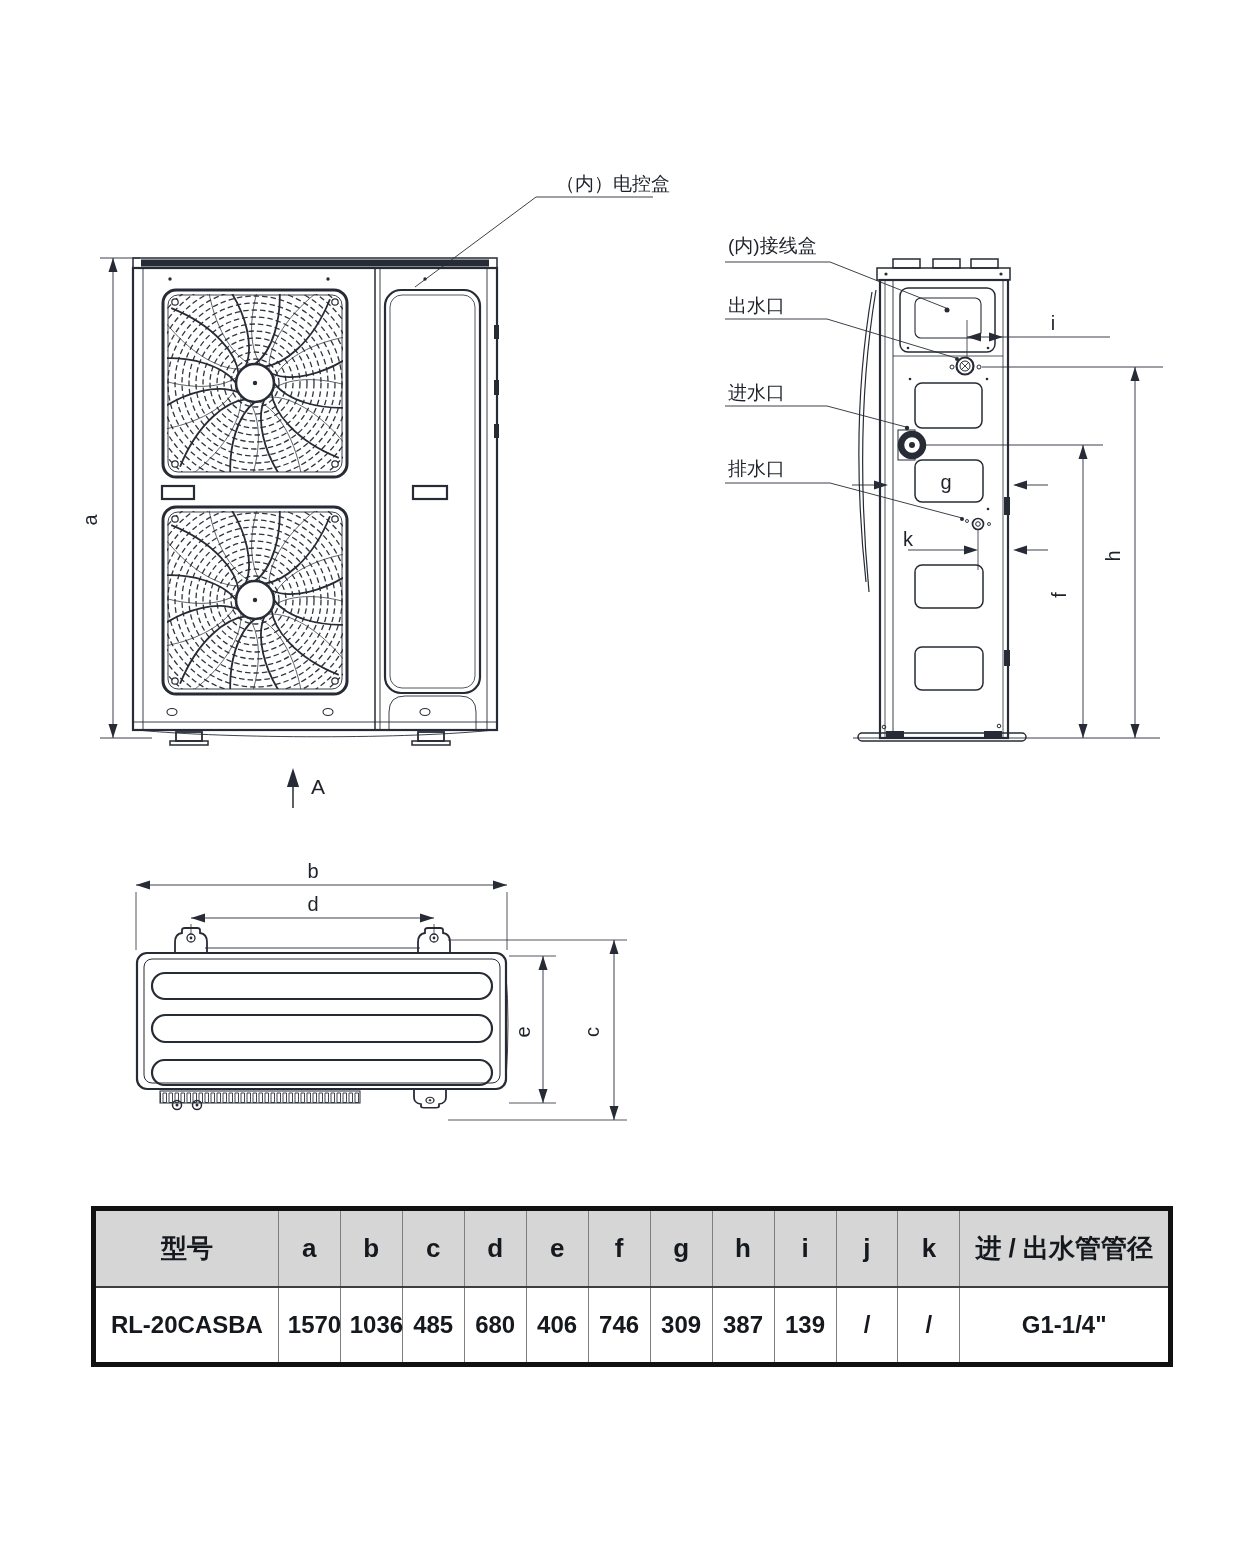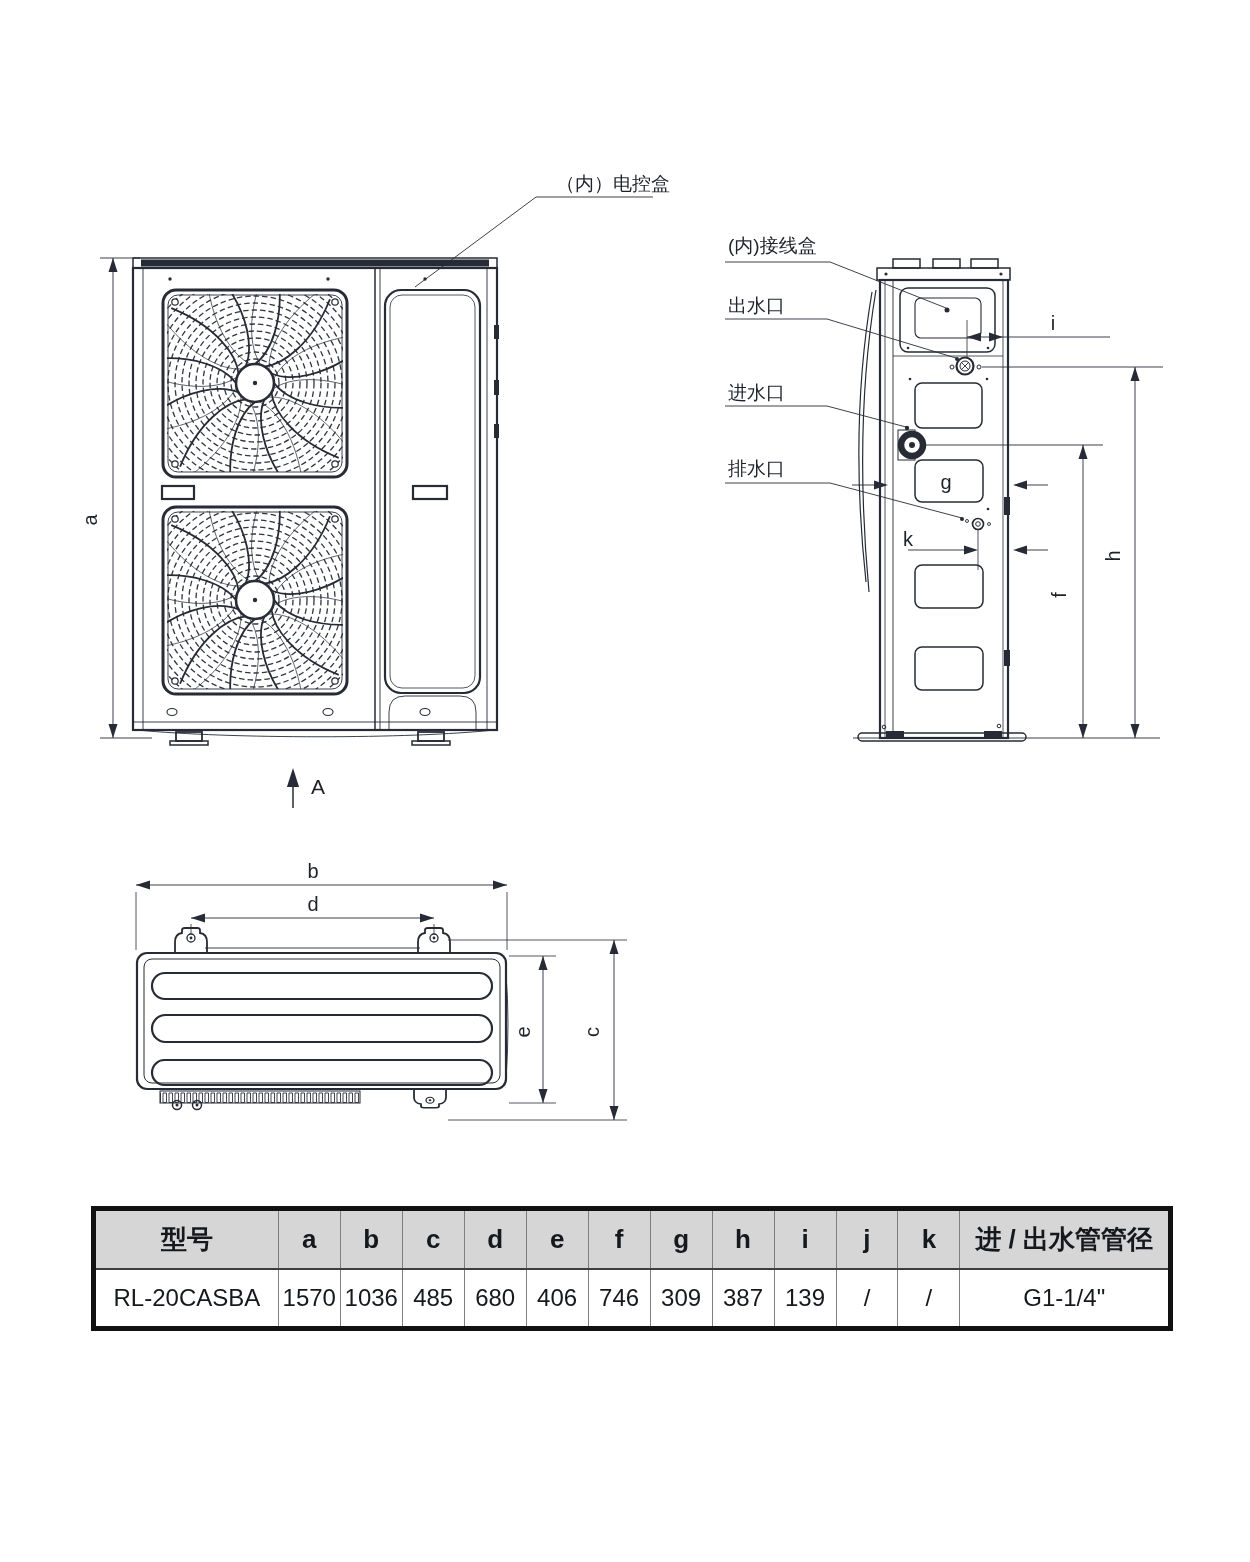--- a/index.html
+++ b/index.html
@@ -11,23 +11,23 @@
   .dim{font-size:20px;}
   .dimA{font-size:21px;}
   .ln{stroke:#262b35;fill:none;}
   .fl{fill:#262b35;stroke:none;}
   .thin{stroke-width:0.9;}
   .mid{stroke-width:1.5;}
   .bold{stroke-width:2.2;}
 
   .table-wrap{position:absolute;left:91px;top:1206px;width:1072px;border:5px solid #111111;}
   table{width:100%;border-collapse:collapse;table-layout:fixed;}
-  th,td{text-align:center;vertical-align:middle;padding:0;}
+  th,td{text-align:center;vertical-align:middle;padding:9px;}
   th{height:57px;background:#d6d6d6;font-size:26px;font-weight:700;border-bottom:2px solid #3f3f3f;color:#15181d;}
-  td{height:56px;font-size:24px;font-weight:400;color:#15181d;background:#ffffff;margin-left:27px;}
+  td{height:56px;font-size:24px;font-weight:700;color:#15181d;background:#ffffff;margin-left:27px;}
   th + th, td + td{border-left:1.6px solid #7f7f7f;}
   tr.r2 td{border-top:1.6px solid #8a8a8a;}
 </style>
 </head>
 <body>
 
 <div id="page">
 
 <svg width="1250" height="1562" viewBox="0 0 1250 1562">
   <defs>

